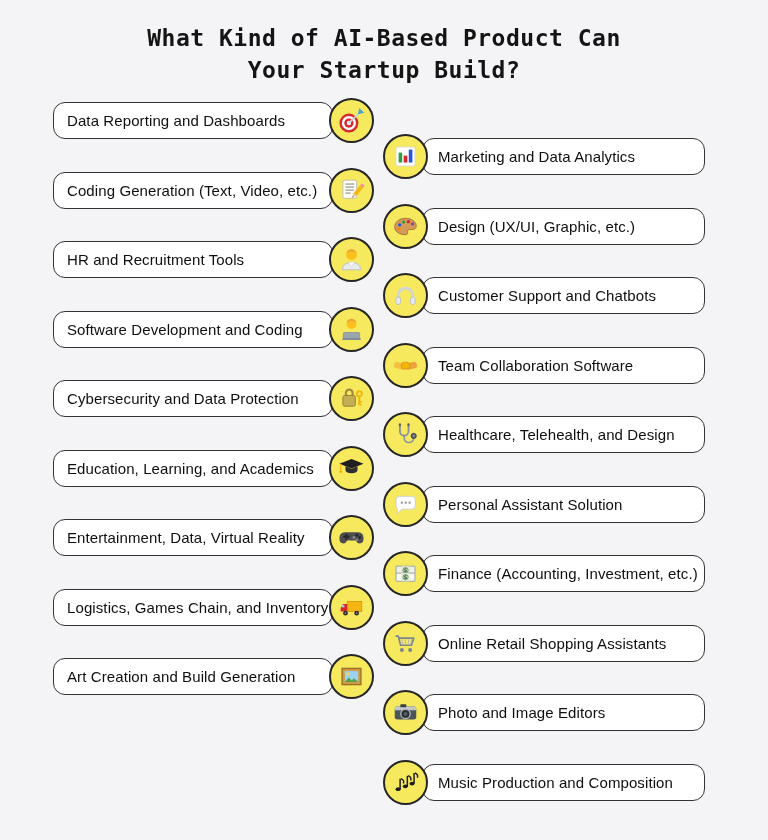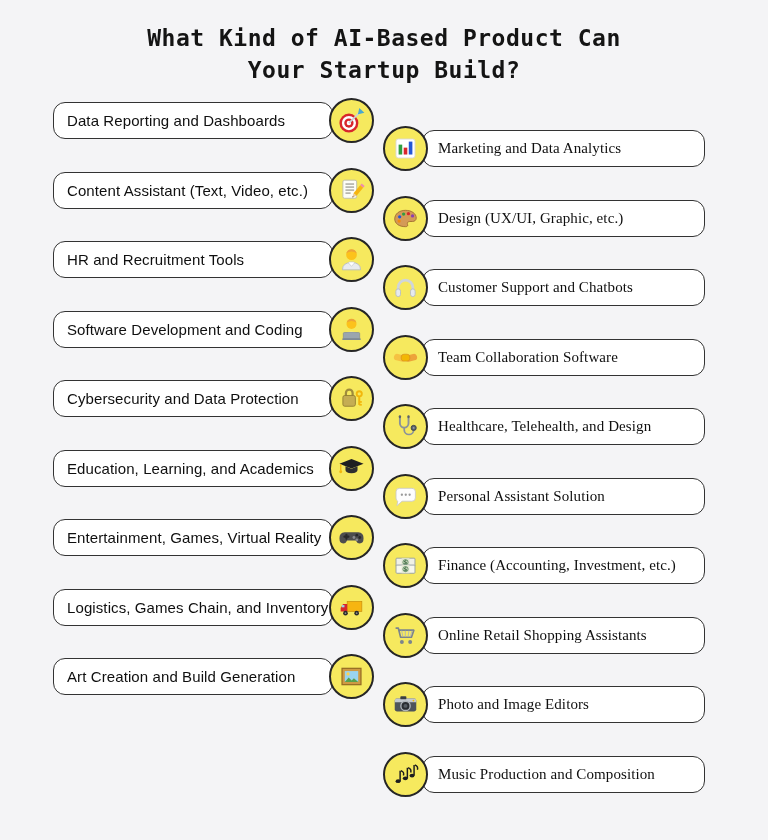--- a/index.html
+++ b/index.html
@@ -11,21 +11,21 @@
   }
   .title{
     position:absolute;top:22px;left:0;width:768px;
     text-align:center;
     font-family:"DejaVu Sans Mono", monospace;
     font-weight:bold;font-size:23px;line-height:32px;
     color:#141414;letter-spacing:.5px;
   }
   .col{position:absolute;}
   .col-left{left:53px;top:102px;}
-  .col-right{left:383px;top:130px;font-family:Liberation Serif, serif;}
+  .col-right{left:383px;top:138px;}
   .row{position:relative;height:37px;margin-bottom:32.5px;width:330px;}
   .pill{
     position:absolute;top:0;height:37px;box-sizing:border-box;
     background:#ffffff;border:1.5px solid #333333;border-radius:12px;
     display:flex;align-items:center;
   }
   .col-left .pill{left:0;width:280px;padding-left:13px;}
   .col-right .pill{left:39px;width:283px;padding-left:15px;}
   .label{
     font-size:15px;font-weight:500;color:#0f0f0f;
@@ -218,21 +218,21 @@
         <span class="label">Data Reporting and Dashboards</span>
       </div>
     <div class="badge">
         <svg viewBox="0 0 36 36">
           <use href="#i-dart"></use>
         </svg>
       </div>
   </div>
   <div class="row">
     <div class="pill">
-        <span class="label">Content Assistant (Text, Video, etc.)</span>
+        <span class="label">Coding Generation (Text, Video, etc.)</span>
       </div>
     <div class="badge">
         <svg viewBox="0 0 36 36">
           <use href="#i-memo"></use>
         </svg>
       </div>
   </div>
   <div class="row">
     <div class="pill">
         <span class="label">HR and Recruitment Tools</span>
@@ -268,21 +268,21 @@
         <span class="label">Education, Learning, and Academics</span>
       </div>
     <div class="badge">
         <svg viewBox="0 0 36 36">
           <use href="#i-grad"></use>
         </svg>
       </div>
   </div>
   <div class="row">
     <div class="pill">
-        <span class="label">Entertainment, Games, Virtual Reality</span>
+        <span class="label">Entertainment, Data, Virtual Reality</span>
       </div>
     <div class="badge">
         <svg viewBox="0 0 36 36">
           <use href="#i-pad"></use>
         </svg>
       </div>
   </div>
   <div class="row">
     <div class="pill">
         <span class="label">Logistics, Games Chain, and Inventory</span>

